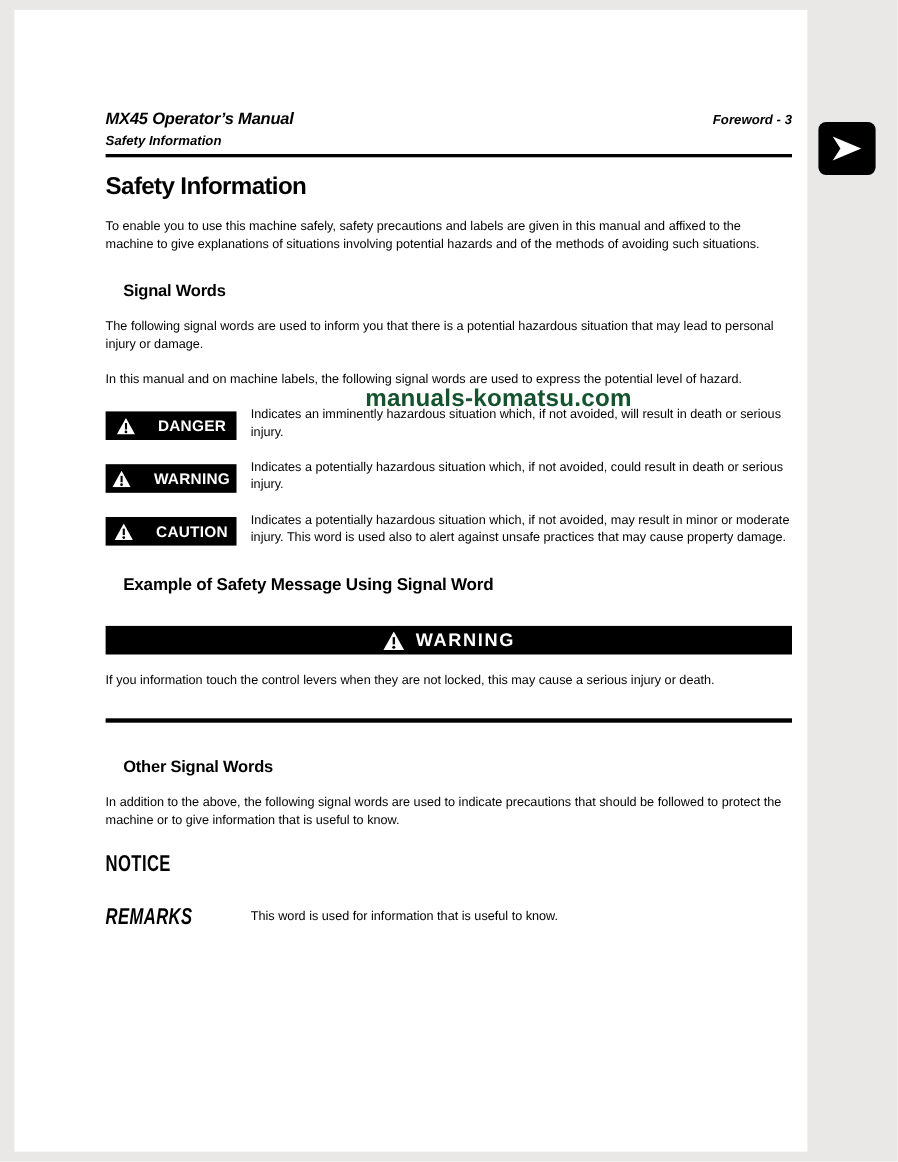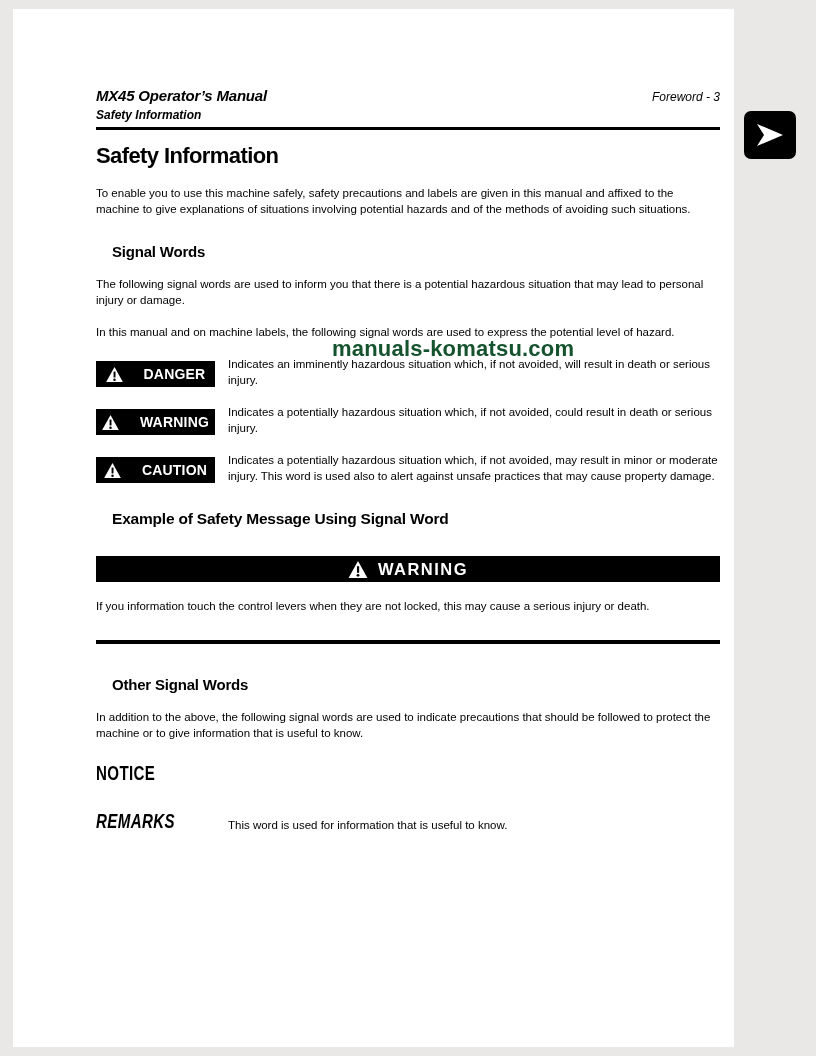--- a/index.html
+++ b/index.html
@@ -14,29 +14,29 @@
   .page {
     position: absolute;
     left: 13px; top: 9px;
     width: 721px; height: 1038px;
     background: #ffffff;
   }
   .content {
     position: absolute;
     left: 83px; top: 0;
     width: 624px;
-    padding-top: 42px;
+    padding-top: 54px;
   }
   .header-row {
     display: flex;
     justify-content: space-between;
     align-items: baseline;
   }
   .hdr-title { font-size: 15px; font-weight: bold; font-style: italic; letter-spacing: -0.2px; }
-  .hdr-ref   { font-size: 12px; font-weight: normal; font-style: italic; margin-top: 39px; }
+  .hdr-ref   { font-size: 12px; font-weight: bold; font-style: italic; margin-top: 39px; }
   .hdr-section { font-size: 12px; font-weight: bold; font-style: italic; margin-top: 4px; }
   .rule { background: #000; width: 100%; }
   .rule-thin  { height: 3px; margin-top: 5px; }
   .rule-thick { height: 4px; margin-top: 26px; }
   h1 {
     margin: 13px 0 0 0;
     font-size: 22px; font-weight: bold; letter-spacing: -0.6px;
   }
   h2 {
     margin: 26px 0 0 16px;
@@ -90,21 +90,21 @@
     display: flex;
     align-items: center;
     justify-content: center;
     gap: 10px;
     font-size: 16.5px;
     font-weight: bold;
     letter-spacing: 1.5px;
   }
   .other-row {
     display: flex;
-    align-items: flex-end;
+    align-items: center;
     margin-top: 18px;
   }
   .other-label {
     flex: 0 0 119px;
     font-size: 21px;
     font-weight: bold;
     transform: scaleX(0.72);
     transform-origin: left center;
     letter-spacing: 0.5px;
     white-space: nowrap;

